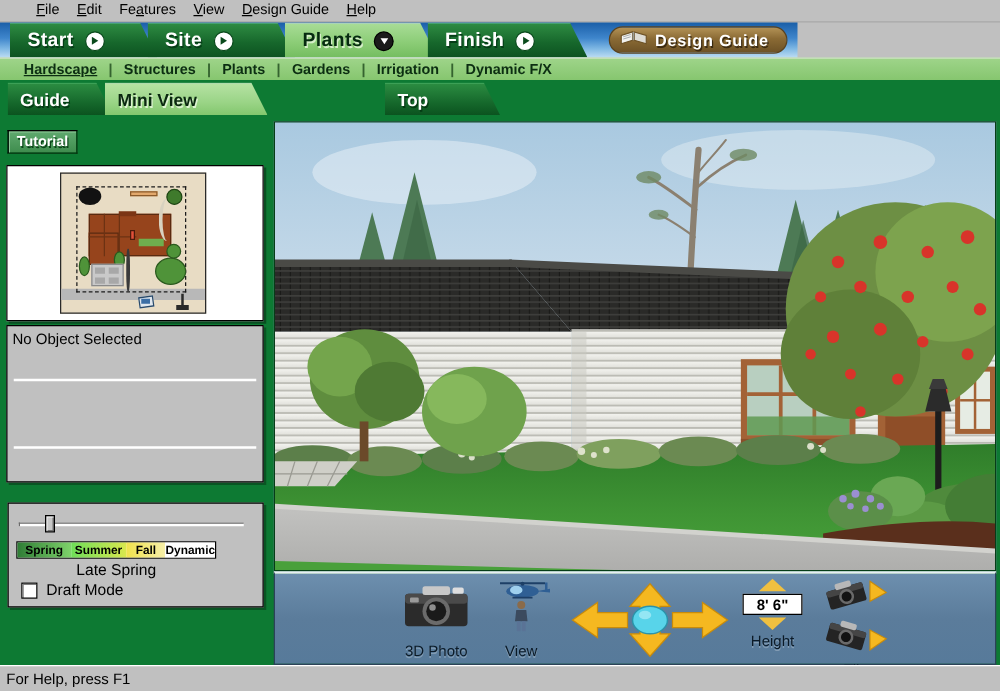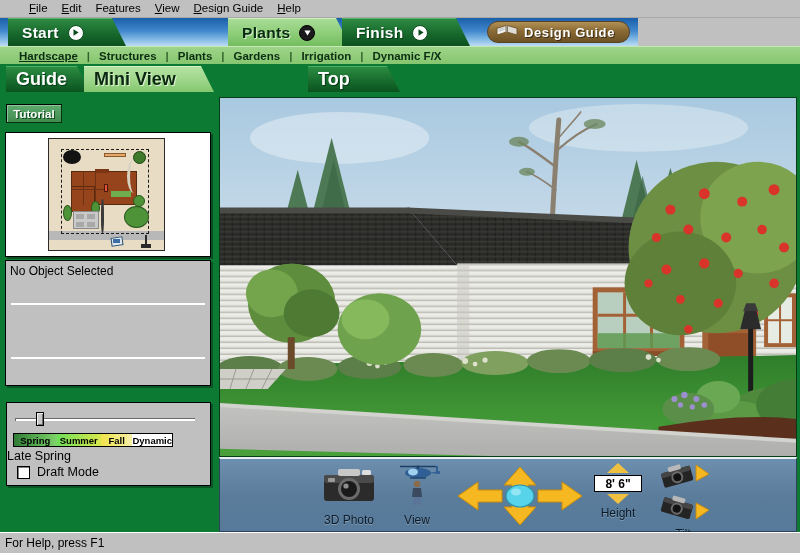--- a/index.html
+++ b/index.html
@@ -109,21 +109,21 @@
   
   #tabrow {
     position: absolute; left: 0; top: 64px;
     width: 800px; height: 28px;
     background: #0d7a33;
   }
   .ptab {
     position: absolute; top: 2px; height: 26px;
     display: flex; align-items: center;
     padding: 0 16px 0 10px;
-    font-size: 18px; font-weight: bold;
+    font-size: 14px; font-weight: bold;
     white-space: nowrap;
     clip-path: polygon(0 0, calc(100% - 13px) 0, 100% 100%, 0 100%);
   }
   .ptab.dark {
     background: linear-gradient(to bottom, #2b8c41 0%, #16692c 60%, #0b531f 100%);
     color: #ffffff; text-shadow: 1px 1px 0 #053a14;
     border-top: 1px solid #4aac61;
   }
   .ptab.light {
     background: linear-gradient(to bottom, #b5e2a3 0%, #9ad486 60%, #83c76e 100%);
@@ -214,21 +214,21 @@
     background: #fff;
   }
   .sb {
     height: 100%;
     display: flex; align-items: center; justify-content: center;
     font-size: 9.5px; font-weight: bold;
     color: #000; white-space: nowrap;
   }
   #season-label {
     position: absolute; left: 0; top: 46px; width: 172px;
-    font-size: 12.5px; color: #000;
+    text-align: center; font-size: 12.5px; color: #000;
   }
   #draftrow {
     position: absolute; left: 10px; top: 62px;
     display: flex; align-items: center; gap: 7px;
   }
   #draft-check {
     width: 13px; height: 13px; background: #fff;
     border: 1.5px solid #000;
     box-shadow: inset 1px 1px 0 #808080;
   }
@@ -305,20 +305,28 @@
 
     <div class="maintab dark" style="left:8px; width:118px;">
       <span class="lbl">Start</span>
       <span class="navbtn ondark">
         <svg width="9" height="9" viewBox="0 0 9 9">
             <polygon points="2.5,1.3 7.6,4.5 2.5,7.7" fill="#0a4a1c"></polygon>
           </svg>
       </span>
     </div>
 
+    <div class="maintab dark" style="left:118px; width:118px;">
+      <span class="lbl">Site</span>
+      <span class="navbtn ondark">
+        <svg width="9" height="9" viewBox="0 0 9 9">
+            <polygon points="2.5,1.3 7.6,4.5 2.5,7.7" fill="#0a4a1c"></polygon>
+          </svg>
+      </span>
+    </div>
 
     <div class="maintab light" style="left:228px; width:122px;">
       <span class="lbl">Plants</span>
       <span class="navbtn onlight">
         <svg width="9" height="9" viewBox="0 0 9 9">
             <polygon points="1.4,2.6 7.6,2.6 4.5,7.4" fill="#ffffff"></polygon>
           </svg>
       </span>
     </div>
 

